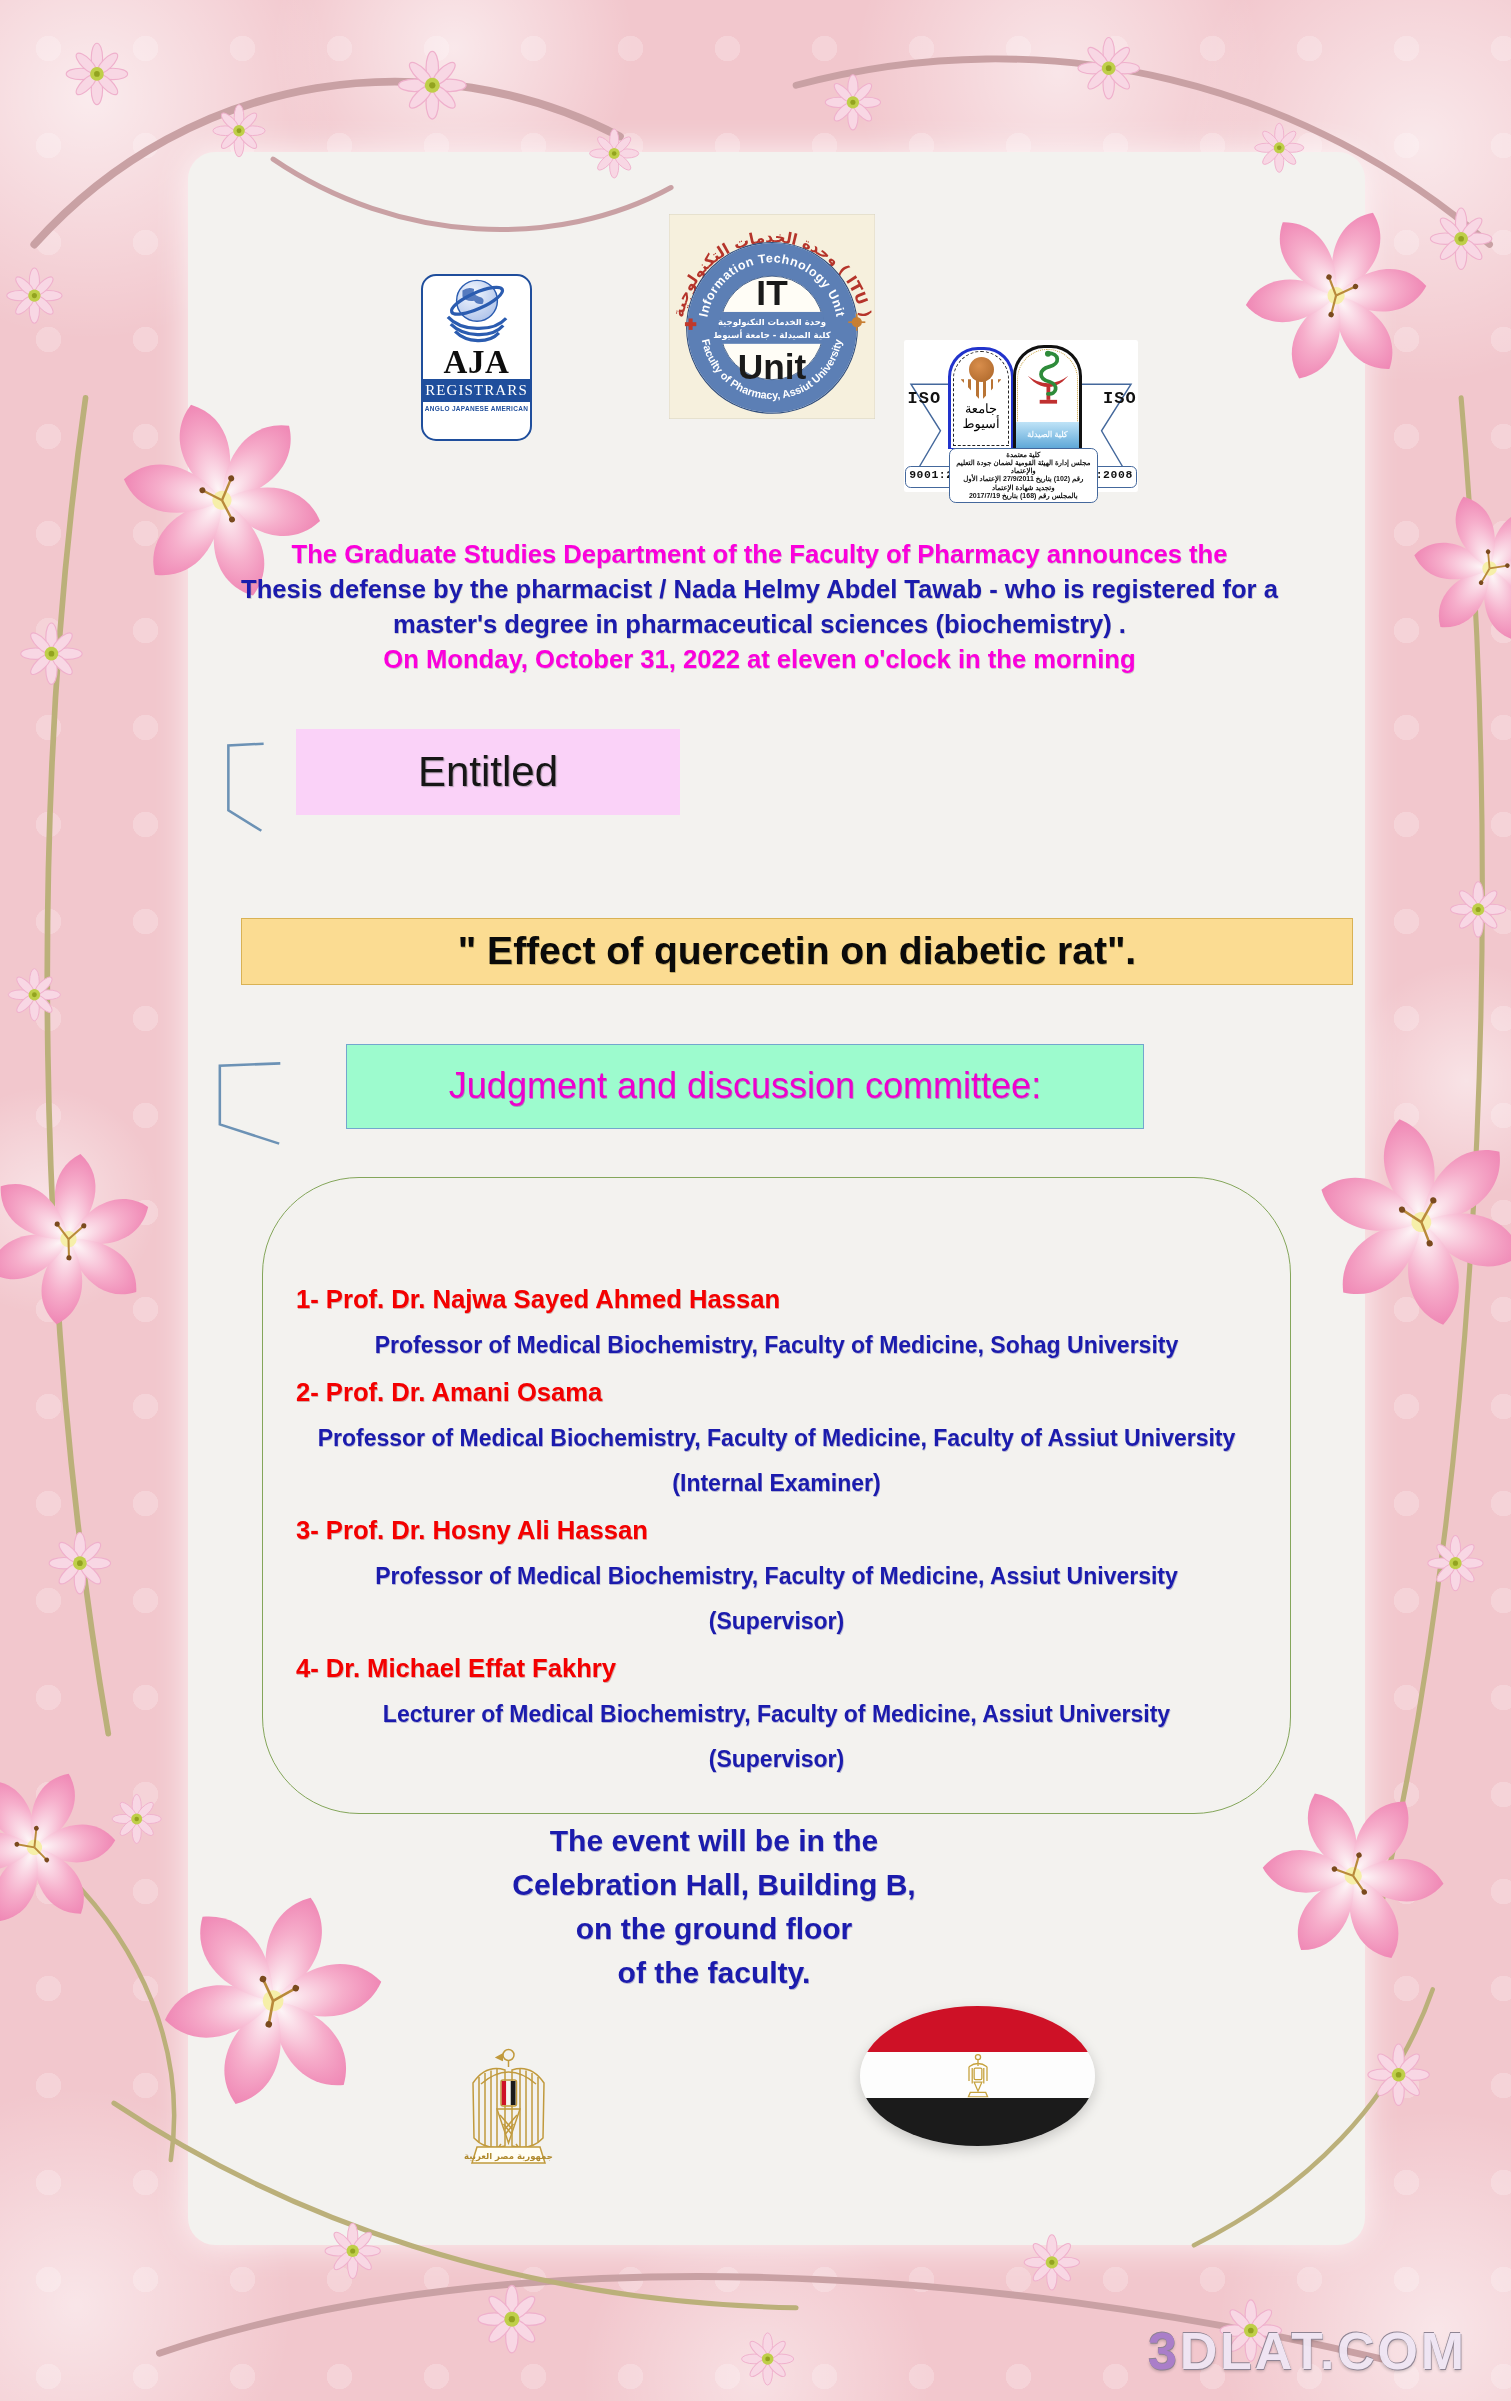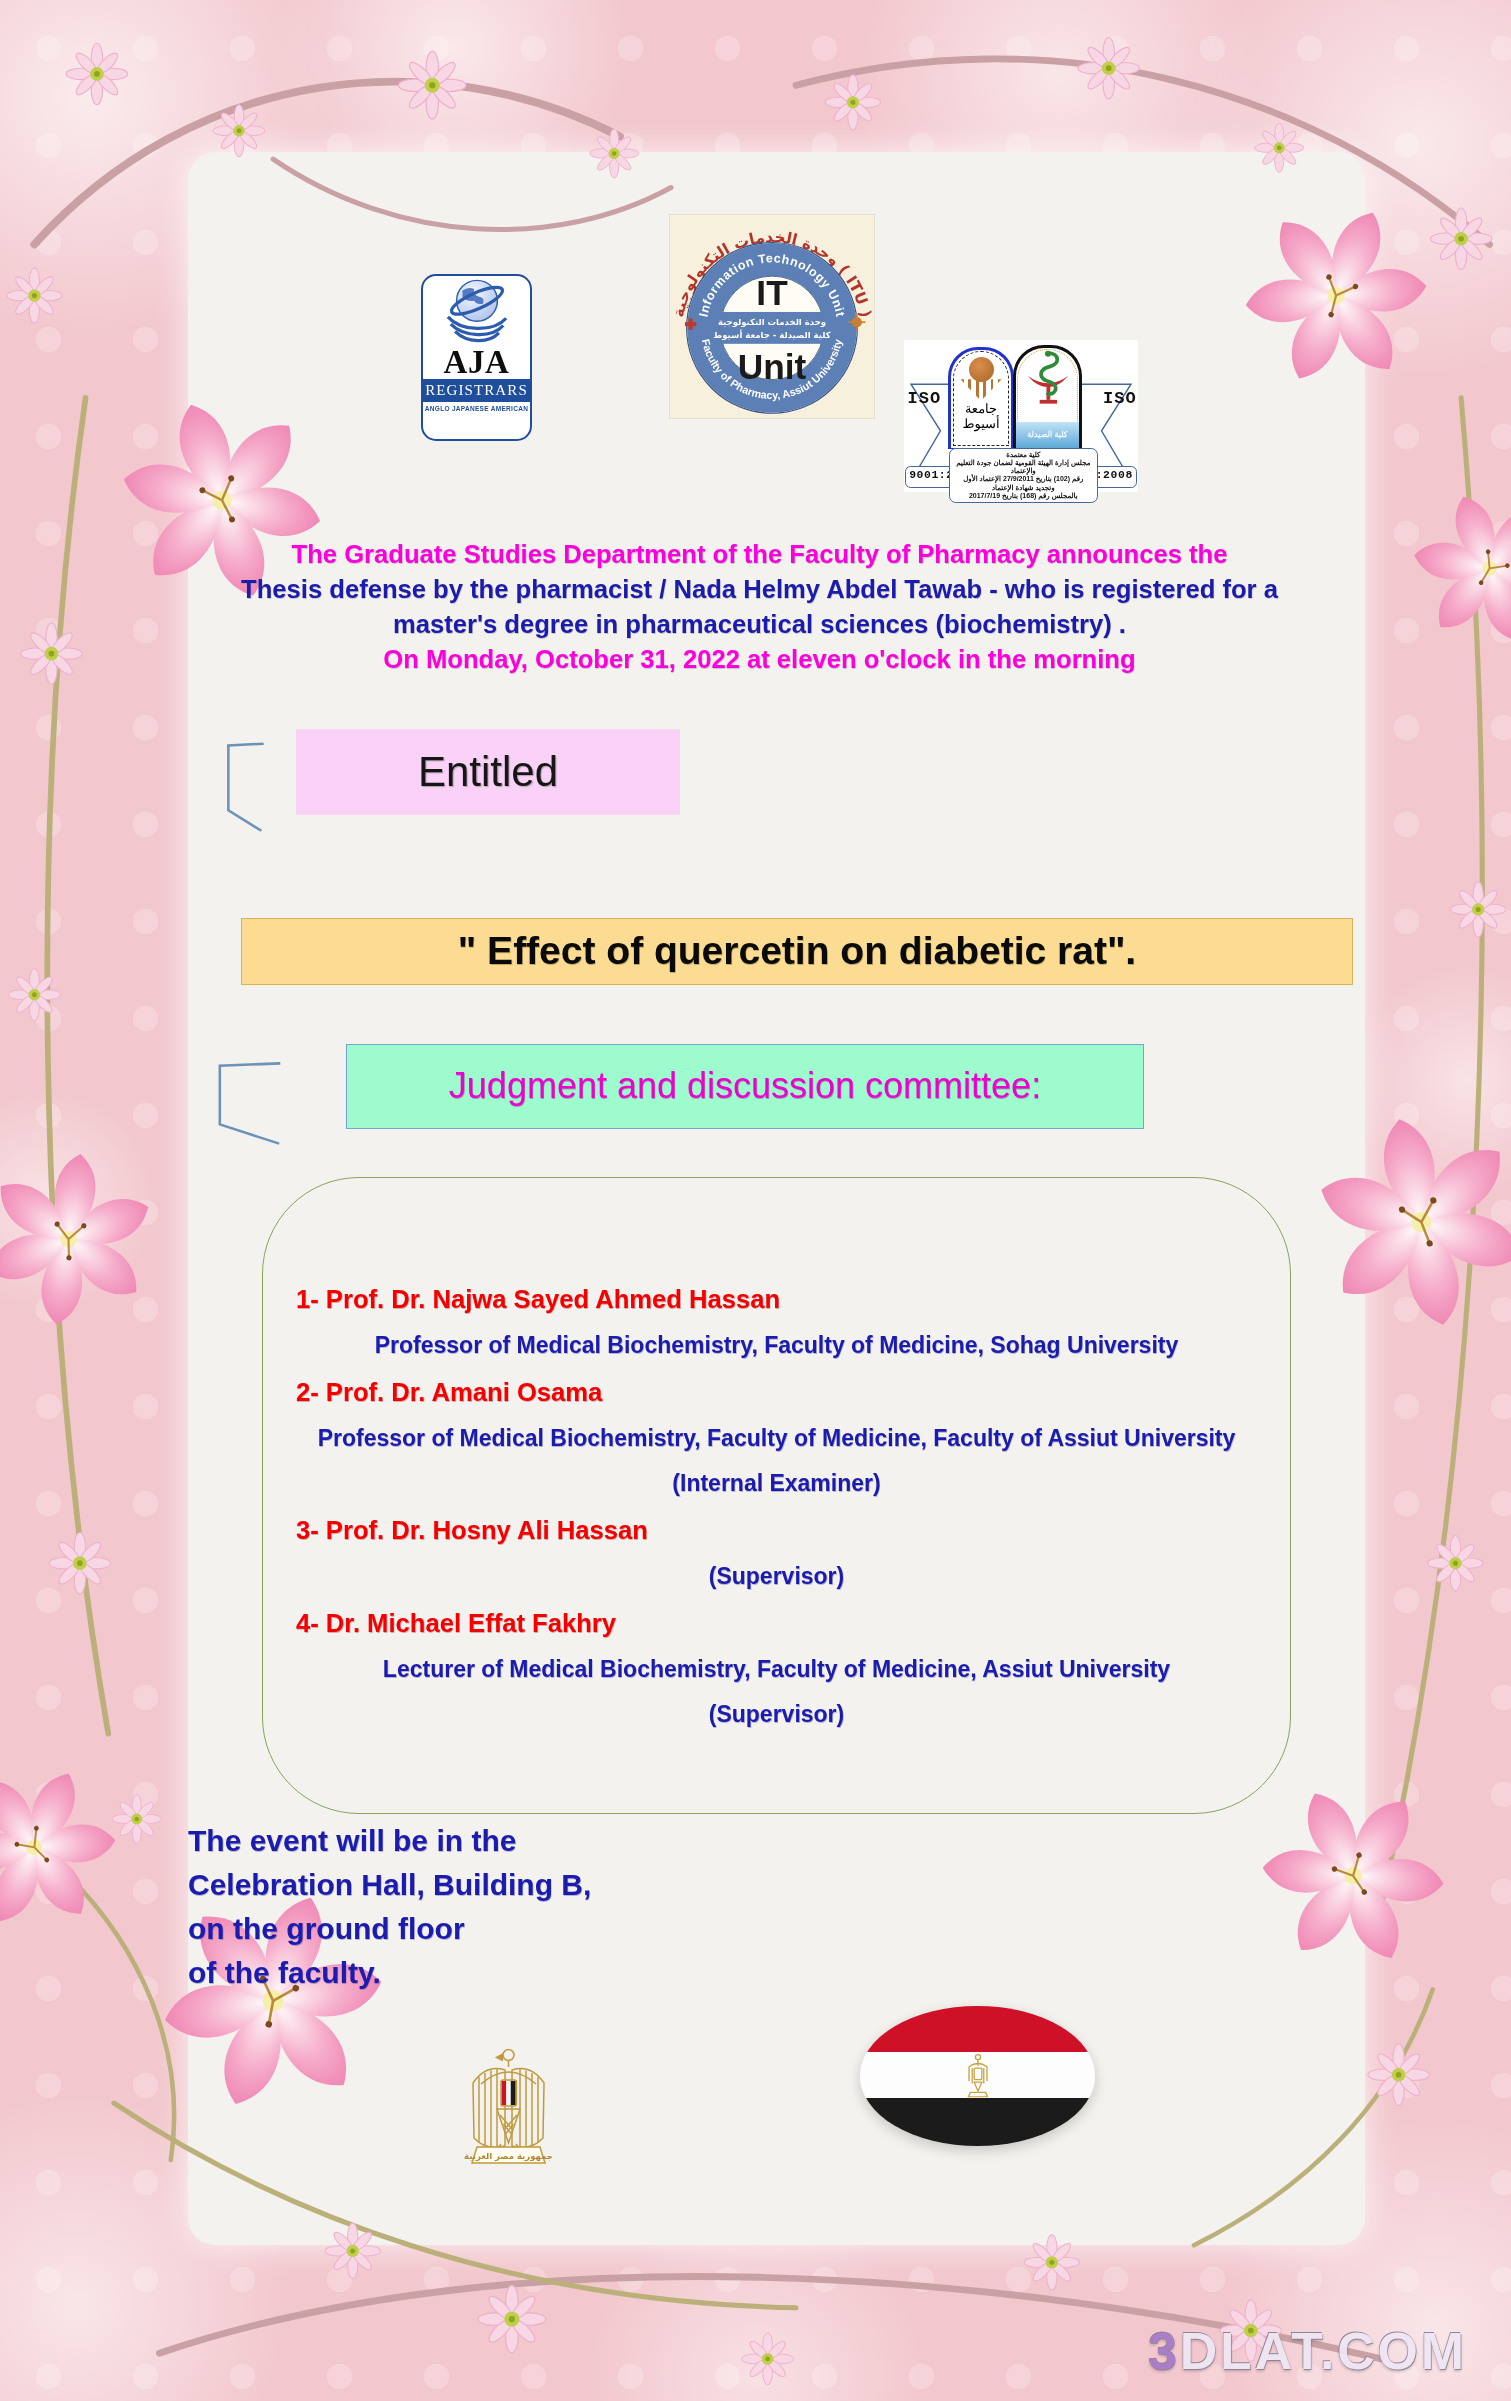--- a/index.html
+++ b/index.html
@@ -87,21 +87,21 @@
 
   .committee-box{left:262px;top:1177px;width:1029px;height:637px;border:1.7px solid #84A65A;
     border-radius:97px;box-sizing:border-box;padding:97px 17px 0 17px;}
   .member .name{font-size:25.6px;font-weight:700;color:#F40000;line-height:48px;
     text-align:left;padding-left:16px;text-shadow:0.6px 0.6px 0.6px rgba(150,40,40,.35);}
   .member .affil{font-size:23px;font-weight:700;color:#1B1BAD;line-height:45px;text-align:center;
     text-shadow:0.6px 0.6px 0.6px rgba(40,40,140,.3);}
   .member .role{font-size:23px;font-weight:700;color:#1B1BAD;line-height:45px;text-align:center;
     text-shadow:0.6px 0.6px 0.6px rgba(40,40,140,.3);}
 
-  .venue{left:188px;top:1819px;width:1052px;text-align:left;font-weight:700;
+  .venue{left:188px;top:1819px;width:1052px;text-align:center;font-weight:700;
     font-size:30px;line-height:44px;color:#1B1BAD;text-shadow:0.6px 0.6px 0.6px rgba(40,40,140,.3);}
 
   
   .eagle{left:463px;top:2040px;width:91px;height:125px;}
   .flag-oval{left:860px;top:2006px;width:235px;height:140px;border-radius:50%;overflow:hidden;
     background:linear-gradient(#CE1126 0 33%,#FDFDFD 33% 66%,#1b1b1b 66% 100%);
     box-shadow:0 4.5px 12.5px rgba(0,0,0,.18);}
   .flag-eagle{position:absolute;left:50%;top:50%;transform:translate(-50%,-52%);}
 
   .watermark{left:1148px;top:2321px;font-size:52px;font-weight:700;letter-spacing:2.8px;
@@ -318,20 +318,21 @@
       <div class="name">1- Prof. Dr. Najwa Sayed Ahmed Hassan</div>
       <div class="affil">Professor of Medical Biochemistry, Faculty of Medicine, Sohag University</div>
     </div>
     <div class="member">
       <div class="name">2- Prof. Dr. Amani Osama</div>
       <div class="affil">Professor of Medical Biochemistry, Faculty of Medicine, Faculty of Assiut University</div>
       <div class="role">(Internal Examiner)</div>
     </div>
     <div class="member">
       <div class="name">3- Prof. Dr. Hosny Ali Hassan</div>
+      <div class="affil">Professor of Medical Biochemistry, Faculty of Medicine, Assiut University</div>
       <div class="role">(Supervisor)</div>
     </div>
     <div class="member">
       <div class="name">4- Dr. Michael Effat Fakhry</div>
       <div class="affil">Lecturer of Medical Biochemistry, Faculty of Medicine, Assiut University</div>
       <div class="role">(Supervisor)</div>
     </div>
   </div>
 
   <div class="layer venue">

